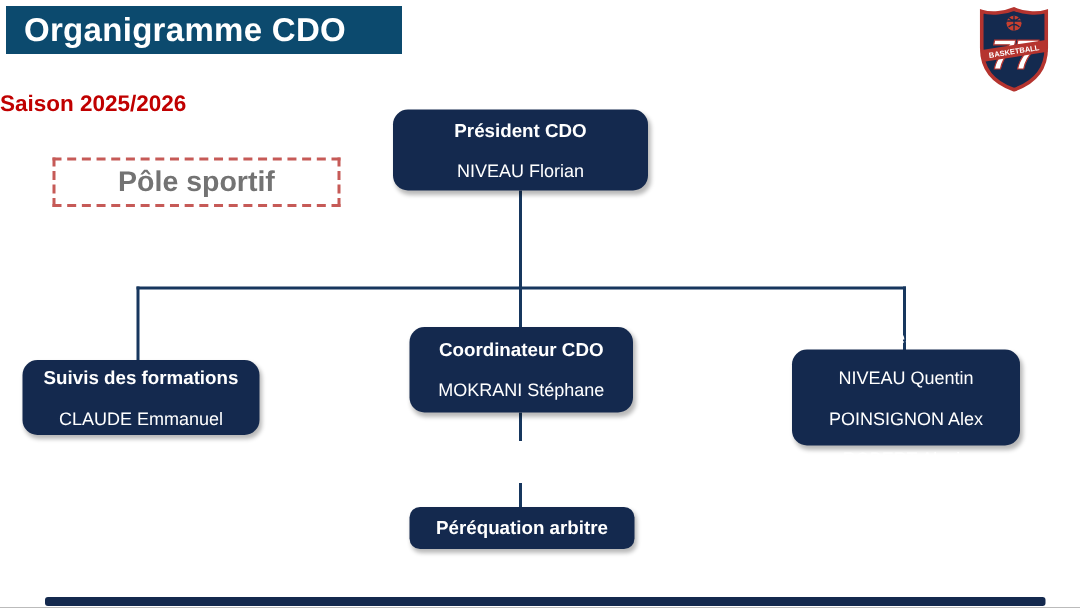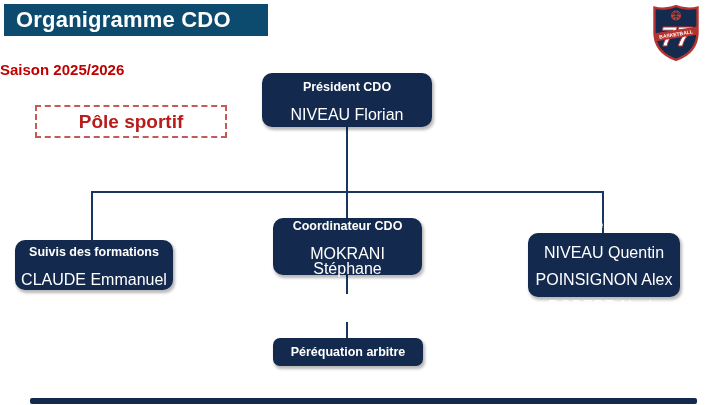--- a/index.html
+++ b/index.html
@@ -15,29 +15,29 @@
   .title-bar span{font-size:22px;font-weight:bold;letter-spacing:.2px;}
   .season{
     position:absolute;left:0;top:38px;width:264px;text-align:left;
     color:#C00000;font-size:15px;font-weight:bold;margin-top:23px;
   }
   .pole{
     position:absolute;left:35px;top:105px;width:192px;height:33px;
     border:2px dashed #C65A57;box-sizing:border-box;
     display:flex;align-items:center;justify-content:center;
   }
-  .pole span{color:#b91c1c;font-weight:bold;font-size:19px;}
+  .pole span{color:#737373;font-weight:bold;font-size:19px;}
   .navy-box{
     position:absolute;background:#14294E;color:#fff;border-radius:10px;
     display:flex;flex-direction:column;align-items:center;justify-content:center;
     text-align:center;box-shadow:1.5px 2.5px 3px rgba(0,0,0,.28);
     box-sizing:border-box;padding:2px 4px;gap:12px;
   }
   .box-title{font-weight:bold;font-size:12.5px;line-height:16px;}
-  .box-name{font-size:16px;line-height:15px;}
+  .box-name{font-size:12px;line-height:15px;}
   .line{position:absolute;background:#17375E;}
   .bottom-bar{
     position:absolute;left:30px;top:398px;width:667px;height:6px;
     background:#14294E;border-radius:2px;
   }
   .logo{position:absolute;left:652px;top:4px;width:48px;height:58px;}
 </style>
 </head>
 <body>
 

